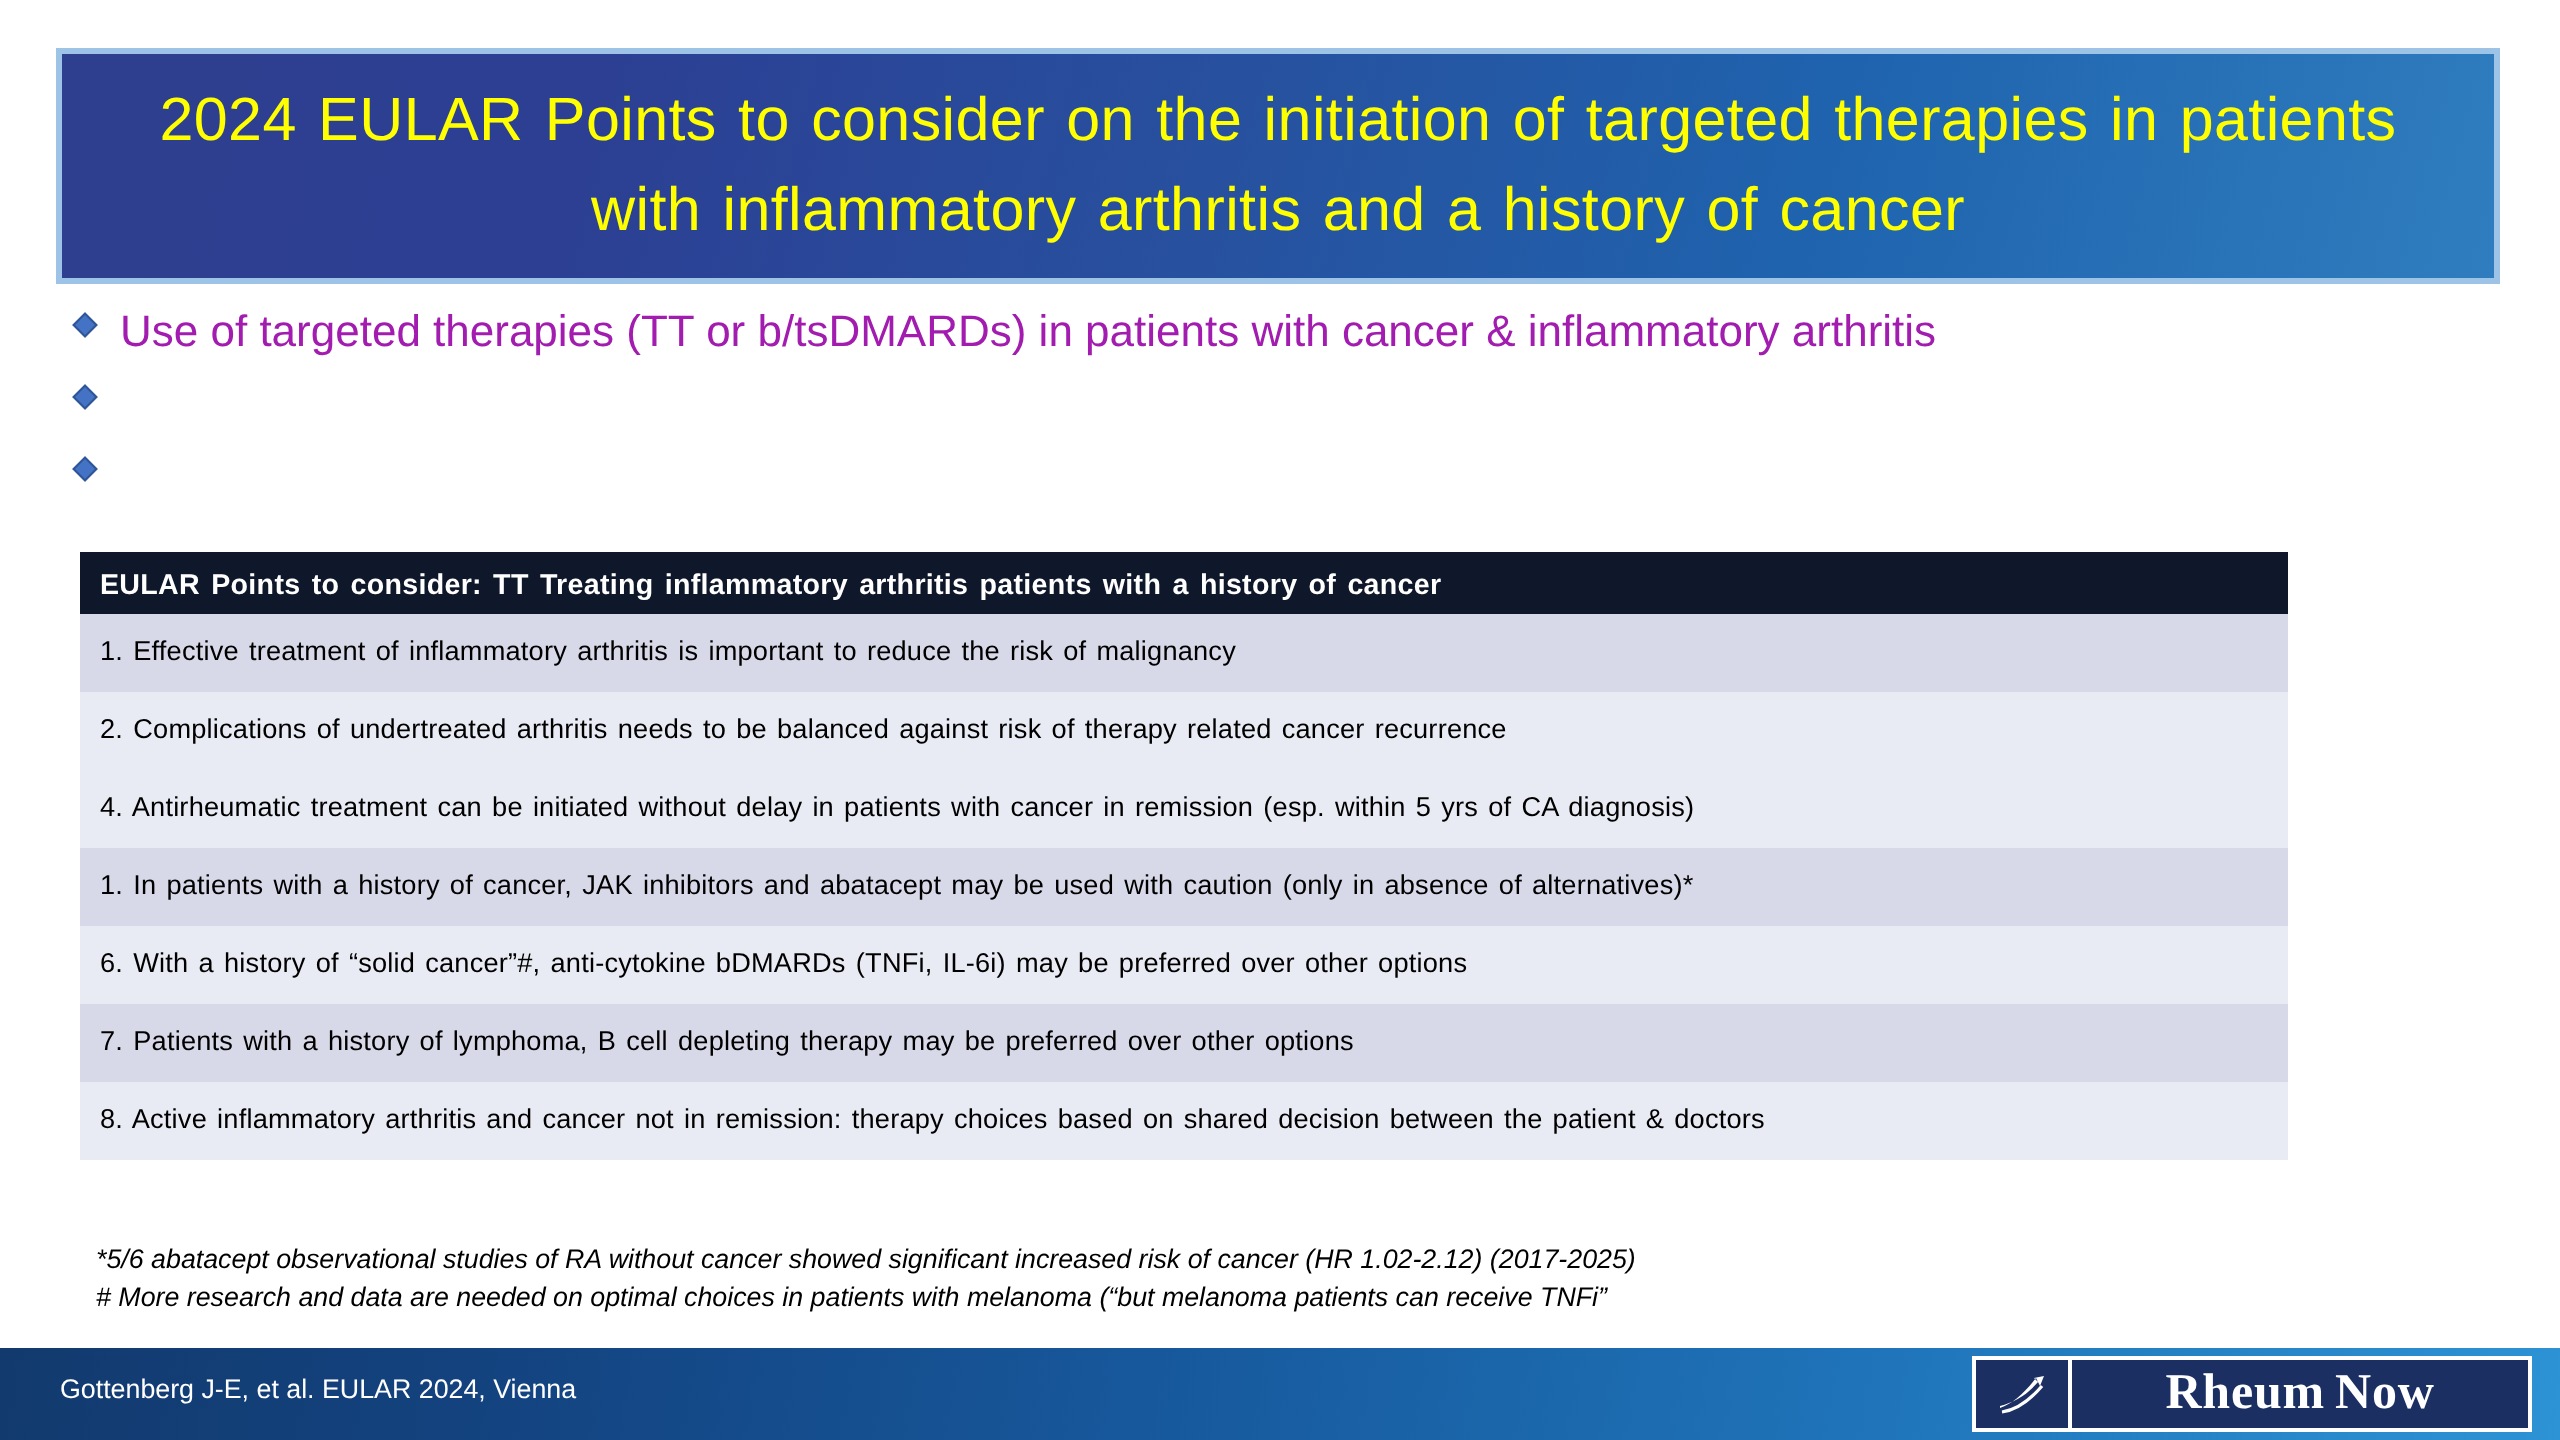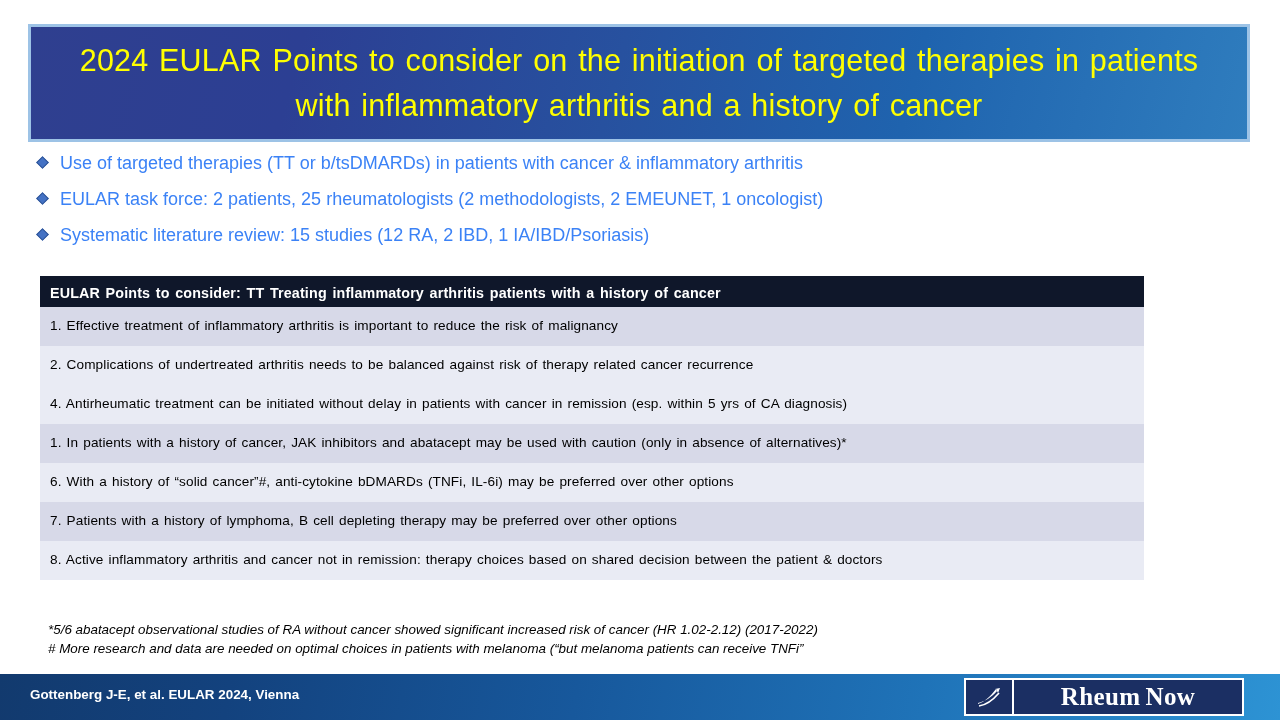--- a/index.html
+++ b/index.html
@@ -69,22 +69,22 @@
   }
   .diamond {
     width: 9px;
     height: 9px;
     background: #4472c4;
     transform: rotate(45deg);
     border: 1px solid #2f5597;
     box-sizing: border-box;
   }
   .bullet-text {
-    color: #3b82f6;
-    font-size: 18px;
+    color: #a21caf;
+    font-size: 22px;
     line-height: 1.3;
     white-space: nowrap;
   }
 
   
   .table {
     position: absolute;
     left: 40px;
     top: 276px;
     width: 1104px;
@@ -134,25 +134,24 @@
     width: 1280px;
     height: 46px;
     background: linear-gradient(100deg, #123a6e 0%, #13427e 18%, #17589c 45%, #1f73b8 72%, #2d93d4 100%);
   }
   .citation {
     position: absolute;
     left: 30px;
     top: 13px;
     color: #ffffff;
     font-size: 13.4px;
-    font-weight: bold;
   }
   .logo {
     position: absolute;
-    right: 36px;
+    right: 14px;
     top: 4px;
     width: 280px;
     height: 38px;
     background: #ffffff;
     border: 2px solid #ffffff;
     box-sizing: border-box;
     display: flex;
     align-items: stretch;
     margin-left: 29px;
   }
@@ -192,43 +191,41 @@
     <div class="bullet">
       <span class="bullet-marker">
           <span class="diamond"></span>
         </span>
       <span class="bullet-text">Use of targeted therapies (TT or b/tsDMARDs) in patients with cancer &amp; inflammatory arthritis</span>
     </div>
     <div class="bullet">
       <span class="bullet-marker">
           <span class="diamond"></span>
         </span>
-      <span class="bullet-text">EULAR task force: 2 patients, 25 rheumatologists (2 methodologists, 2 EMEUNET, 1 oncologist)</span>
     </div>
     <div class="bullet">
       <span class="bullet-marker">
           <span class="diamond"></span>
         </span>
-      <span class="bullet-text">Systematic literature review: 15 studies (12 RA, 2 IBD, 1 IA/IBD/Psoriasis)</span>
     </div>
   </div>
 
   <div class="table">
     <div class="table-header">EULAR Points to consider:  TT Treating inflammatory arthritis patients with a history of cancer</div>
     <div class="table-row row-odd">1. Effective treatment of inflammatory arthritis is important to reduce the risk of malignancy</div>
     <div class="table-row row-even">2. Complications of undertreated arthritis needs to be balanced against risk of therapy related cancer recurrence</div>
     <div class="table-row row-even">4. Antirheumatic treatment can be initiated without delay in patients with cancer in remission (esp. within 5 yrs of CA diagnosis)</div>
     <div class="table-row row-odd">1. In patients with a history of cancer, JAK inhibitors and abatacept may be used with caution (only in absence of alternatives)*</div>
     <div class="table-row row-even">6. With a history of “solid cancer”#, anti-cytokine bDMARDs (TNFi, IL-6i) may be preferred over other options</div>
     <div class="table-row row-odd">7. Patients with a history of lymphoma, B cell depleting therapy may be preferred over other options</div>
     <div class="table-row row-even">8. Active inflammatory arthritis and cancer not in remission: therapy choices based on shared decision between the patient &amp; doctors</div>
   </div>
 
   <div class="footnotes">
-    <div>*5/6 abatacept observational studies of RA without cancer showed significant increased risk of cancer (HR 1.02-2.12) (2017-2022)</div>
+    <div>*5/6 abatacept observational studies of RA without cancer showed significant increased risk of cancer (HR 1.02-2.12) (2017-2025)</div>
     <div># More research and data are needed on optimal choices in patients with melanoma (“but melanoma patients can receive TNFi”</div>
   </div>
 
   <div class="bottom-bar">
     <div class="citation">Gottenberg J-E, et al. EULAR 2024, Vienna</div>
     <div class="logo">
       <div class="logo-mark">
         <svg width="30" height="26" viewBox="0 0 30 26" aria-hidden="true">
           <path d="M4 20 C10 18 16 13 22 5 L24 9 L26 4 L21 5 L23 7 C17 14 11 17 4 19 Z" fill="#ffffff"></path>
           <path d="M5 22 C12 21 19 16 25 9" stroke="#ffffff" stroke-width="1.6" fill="none"></path>

